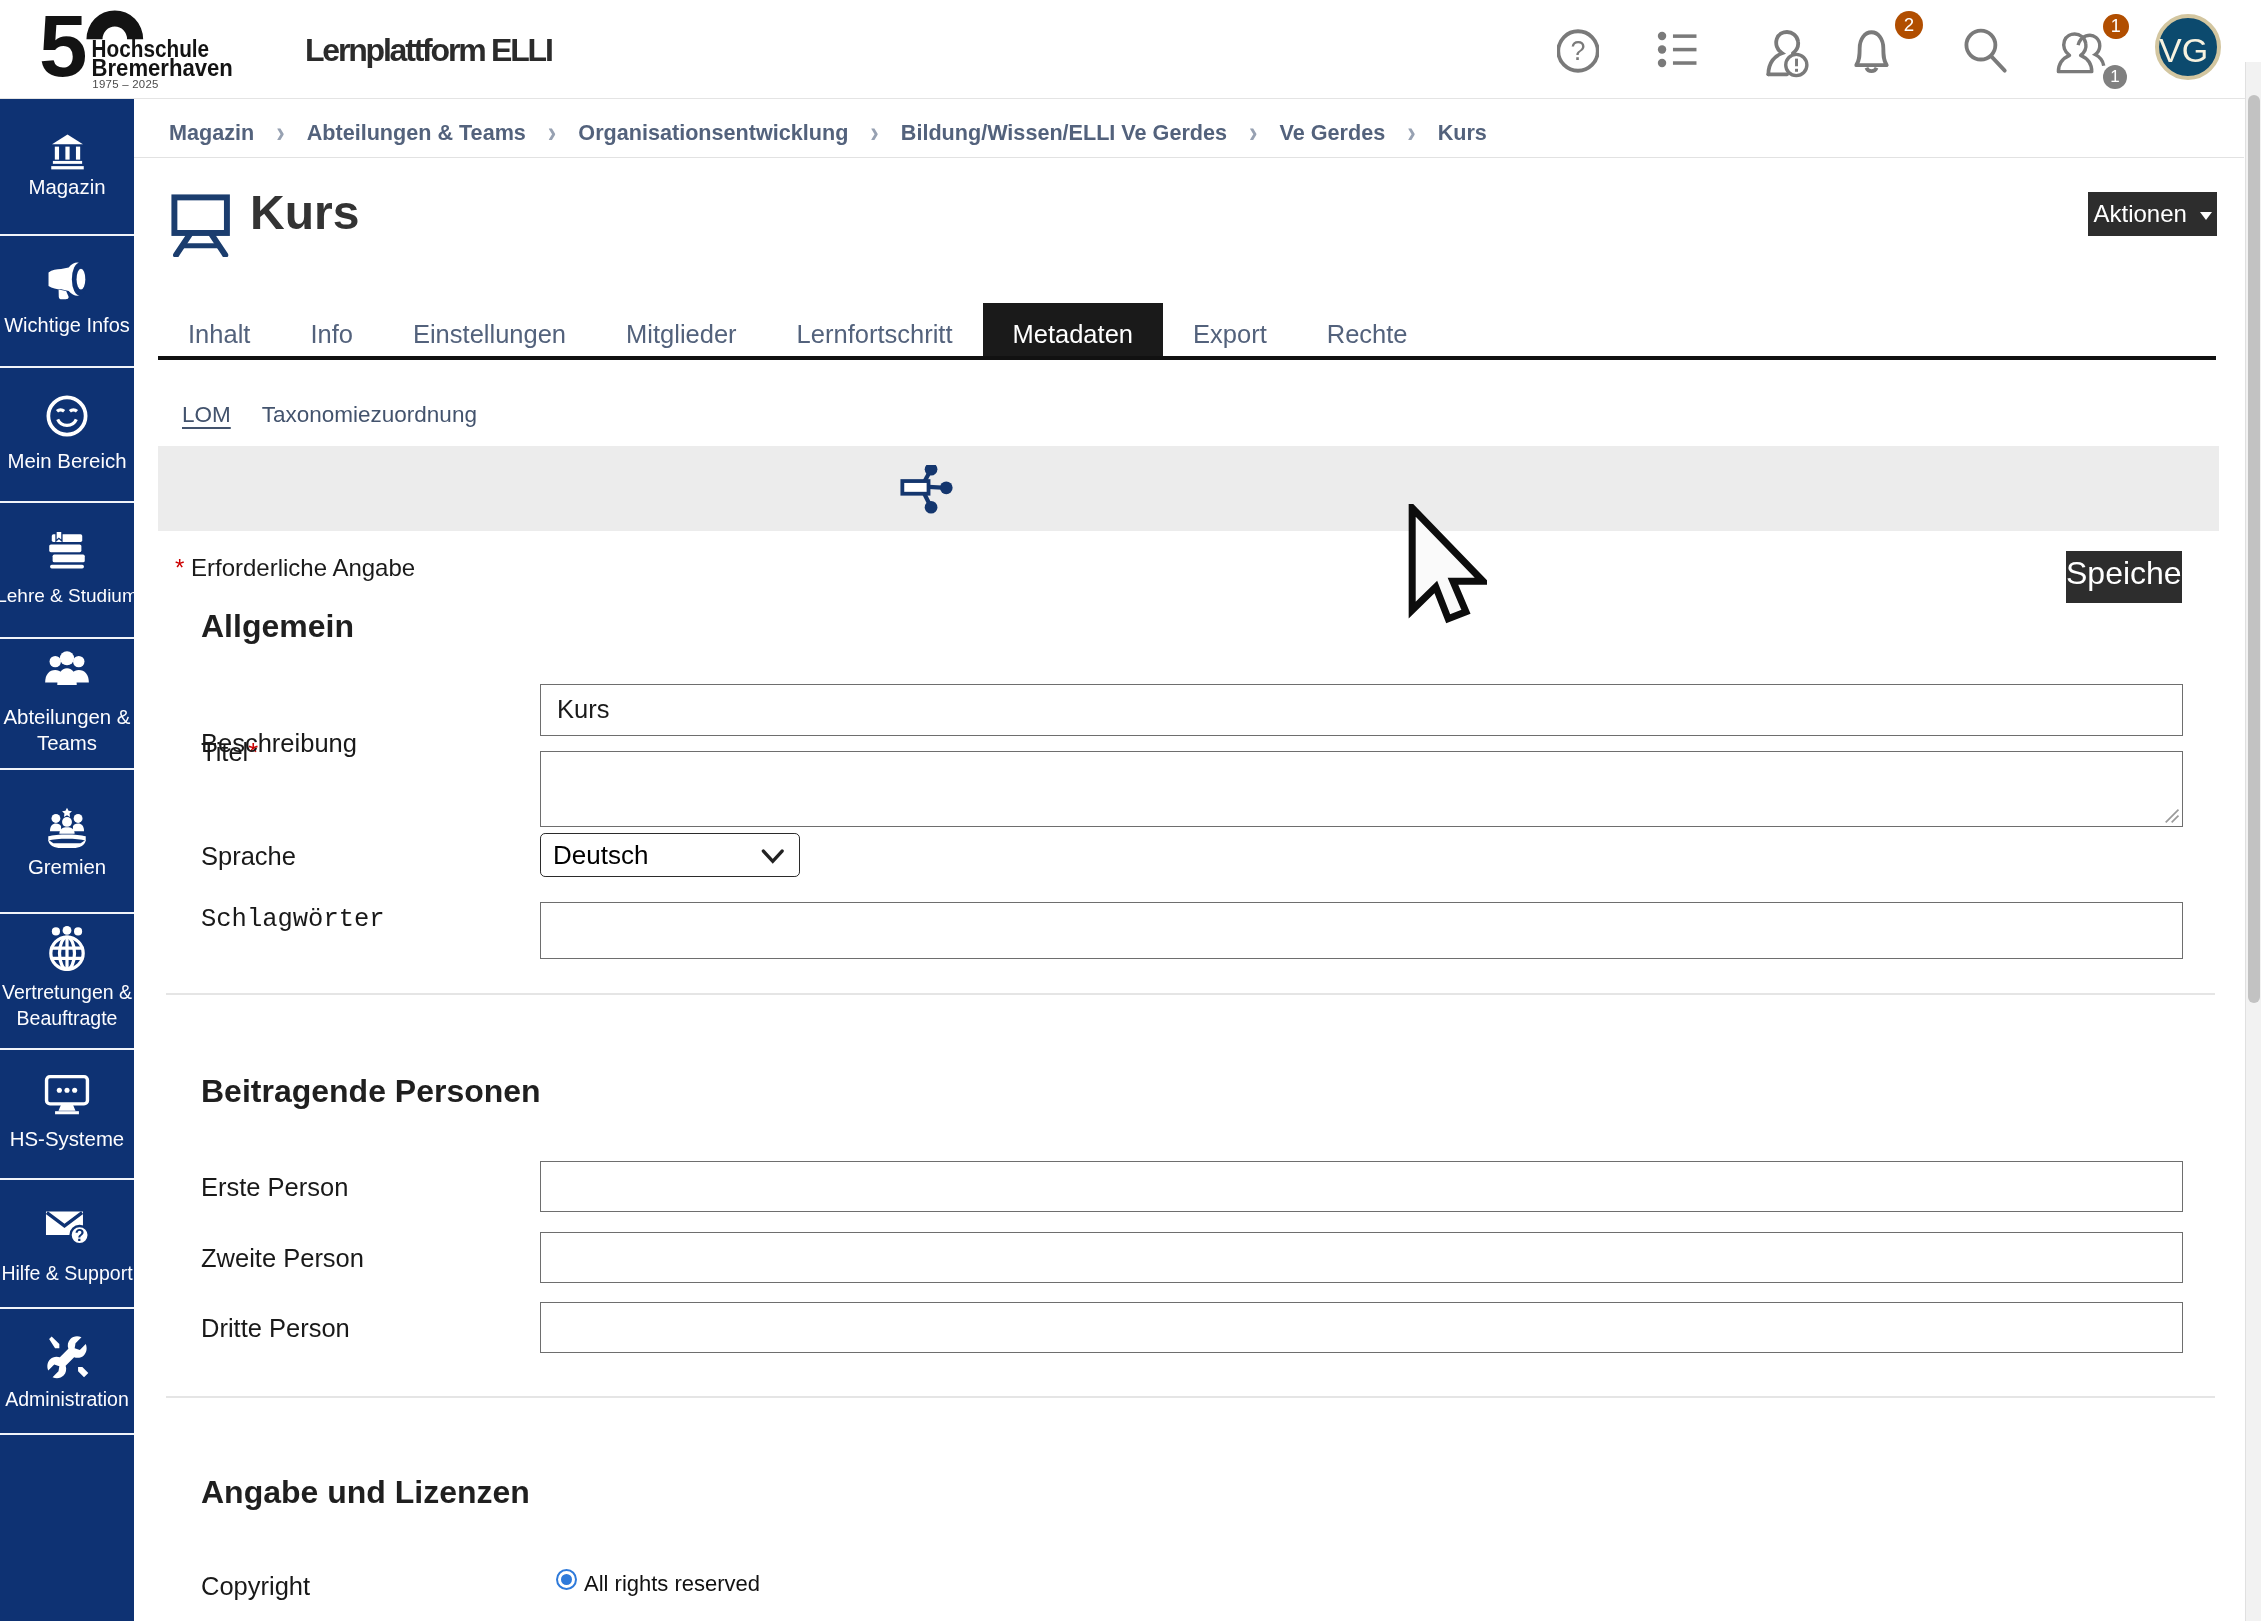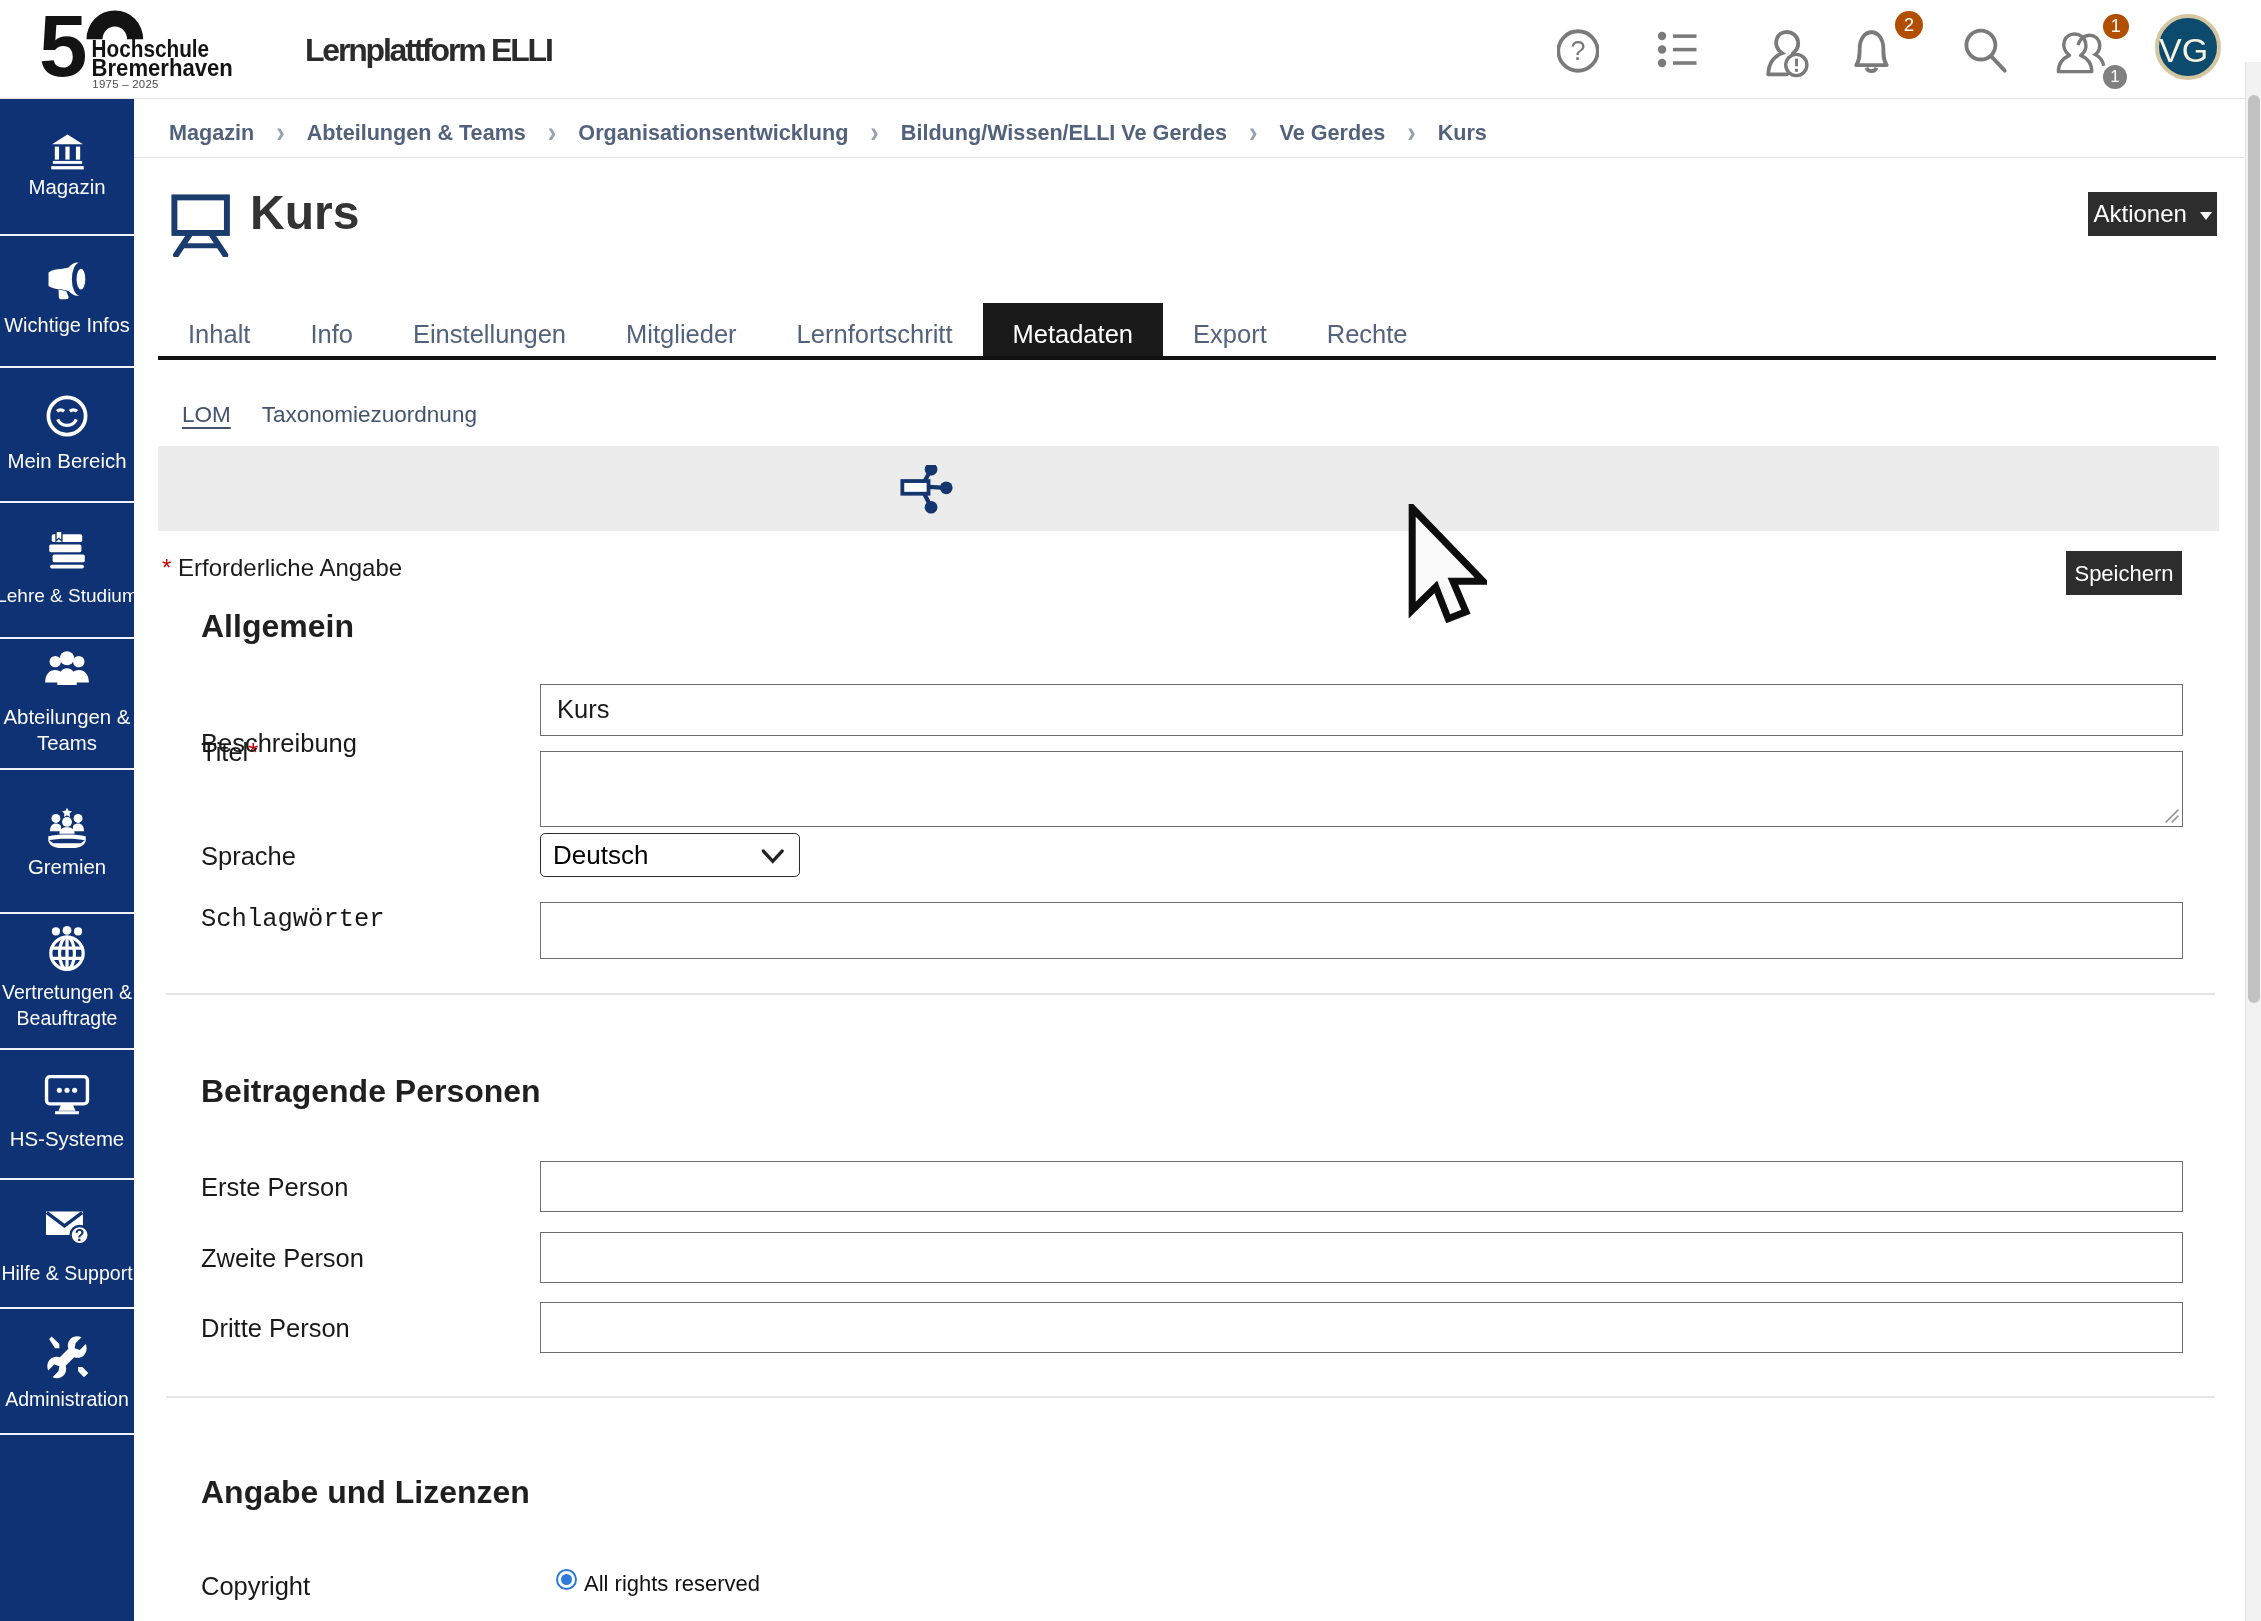--- a/index.html
+++ b/index.html
@@ -43,23 +43,23 @@
   #subnav { position:absolute; left:182px; top:402px; font-size:22.5px; color:#43536d; }
   #subnav .lom { text-decoration:underline; text-underline-offset:5.1px; }
   #subnav .tax { margin-left:31px; }
 
   
   #banner { position:absolute; left:158px; top:446px; width:2061px; height:85px; background:#ececec; }
   #bannertext { position:absolute; left:807px; top:26px; font-size:28px; letter-spacing:2px; color:#222; }
 
   
   .req { color:#c00; }
-  #reqnote { position:absolute; left:162px; top:554px; font-size:24px; color:#1b1b1b; }
-  #speichern { position:absolute; left:2066px; top:551px; width:116px; height:44px; background:#2d2d2d; color:#fff;
-               font-size:22px; text-align:center; line-height:45px; }
+  #reqnote { position:absolute; left:175px; top:554px; font-size:24px; color:#1b1b1b; }
+  #speichern { position:absolute; left:2066px; top:551px; width:116px; height:52px; background:#2d2d2d; color:#fff;
+               font-size:32px; text-align:center; line-height:45px; }
   .h2 { position:absolute; font-size:32px; font-weight:bold; color:#1f1f1f; }
   .flabel { position:absolute; left:201px; font-size:25.5px; color:#191919; }
   .finput { position:absolute; left:540px; width:1643px; background:#fff; border:1.7px solid #6e6e6e; }
   .sep2 { position:absolute; left:166px; width:2049px; height:1.7px; background:#e5e5e5; }
 
   #selbox { position:absolute; left:540px; top:833px; width:260px; height:44px; border:1.7px solid #2b2b2b; border-radius:5.1px; }
   #selbox .txt { position:absolute; left:12px; top:6px; font-size:26px; color:#000; }
   #selbox svg { position:absolute; right:13.6px; top:12px; }
 
   .radio { position:absolute; left:556px; top:1569px; width:21px; height:21px; border-radius:50%; border:2.1px solid #2e7ada; background:#fff; }

